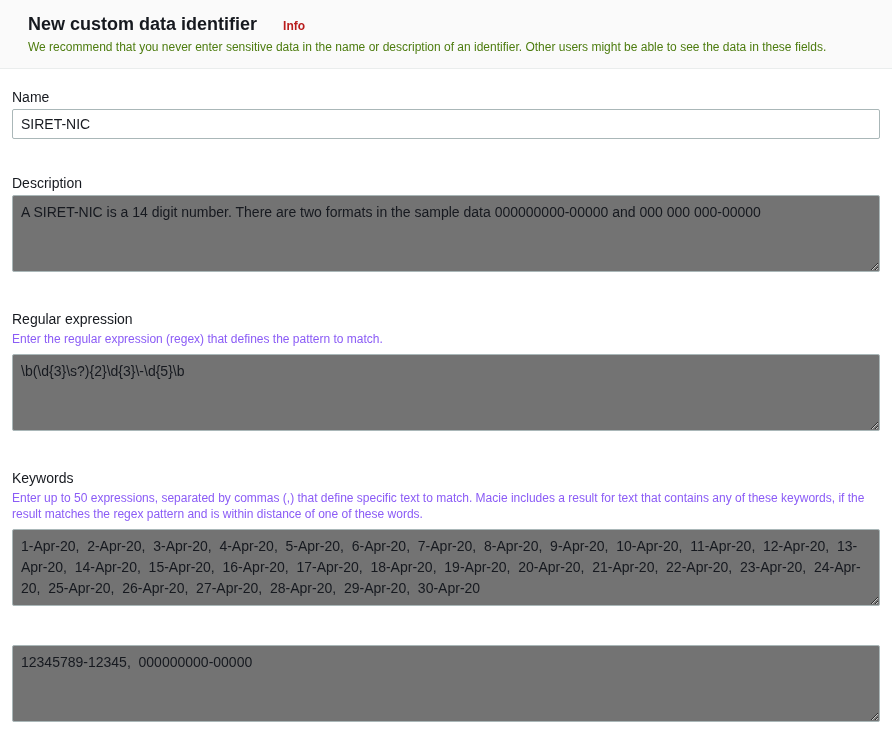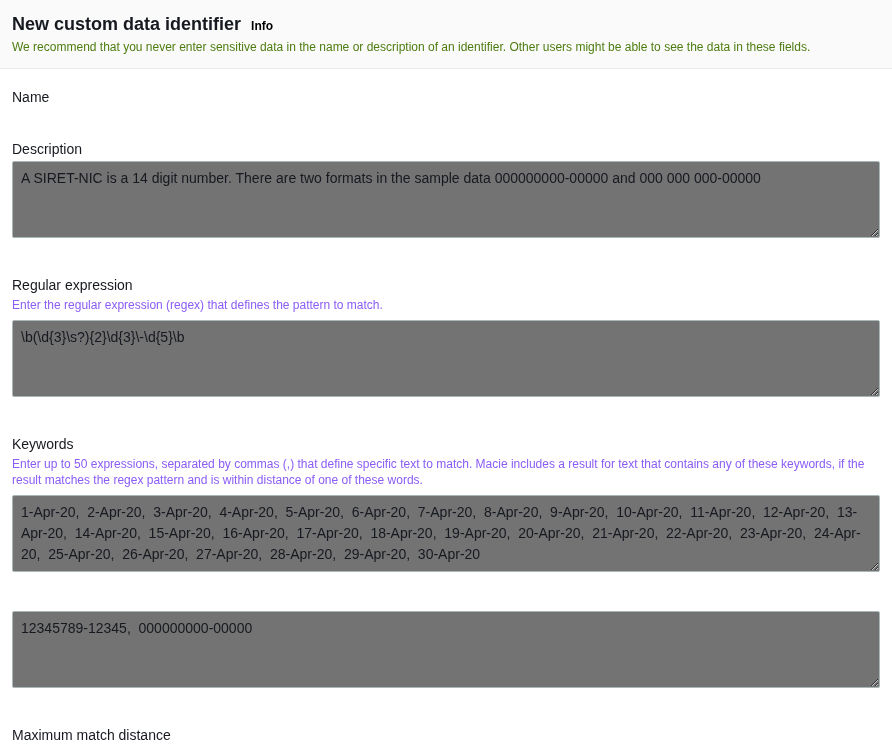--- a/index.html
+++ b/index.html
@@ -5,38 +5,39 @@
     * { box-sizing: border-box; margin: 0; padding: 0; }
     body {
       font-family: "Amazon Ember", "Helvetica Neue", Arial, sans-serif;
       font-size: 14px;
       color: #16191f;
       background: #ffffff;
       width: 892px;
     }
     .header-section {
       background: #fafafa;
-      padding: 14px 20px 12px 12px;
+      padding: 14px 20px 12px 28px;
       border-bottom: 1px solid #eaeded;
     }
     .header-title-row {
       display: flex;
       align-items: baseline;
       gap: 10px;
     }
     .header-title {
       font-size: 18px;
       font-weight: 700;
       color: #16191f;
     }
     .info-link {
       font-size: 12px;
       font-weight: 700;
-      color: #000000;
+      color: #b91c1c;
       cursor: pointer;
+      margin-left: 16px;
     }
     .header-subtitle {
       font-size: 12px;
       color: #4d7c0f;
       margin-top: 4px;
       line-height: 1.4;
     }
     .form-body {
       padding: 20px 12px 12px 12px;
     }
@@ -86,20 +87,21 @@
     <span class="header-title">New custom data identifier</span>
     <span class="info-link">Info</span>
   </div>
   <div class="header-subtitle">We recommend that you never enter sensitive data in the name or description of an identifier. Other users might be able to see the data in these fields.</div>
 </div>
 
 <div class="form-body">
 
   <div class="field">
     <label class="field-label">Name</label>
+    <input type="text" class="text-input" value="SIRET-NIC" style="">
   </div>
 
   <div class="field">
     <label class="field-label">Description</label>
     <textarea class="textarea" rows="3" style="">A SIRET-NIC is a 14 digit number. There are two formats in the sample data 000000000-00000 and 000 000 000-00000</textarea>
   </div>
 
   <div class="field">
     <label class="field-label">Regular expression</label>
     <div class="field-hint">Enter the regular expression (regex) that defines the pattern to match.</div>

